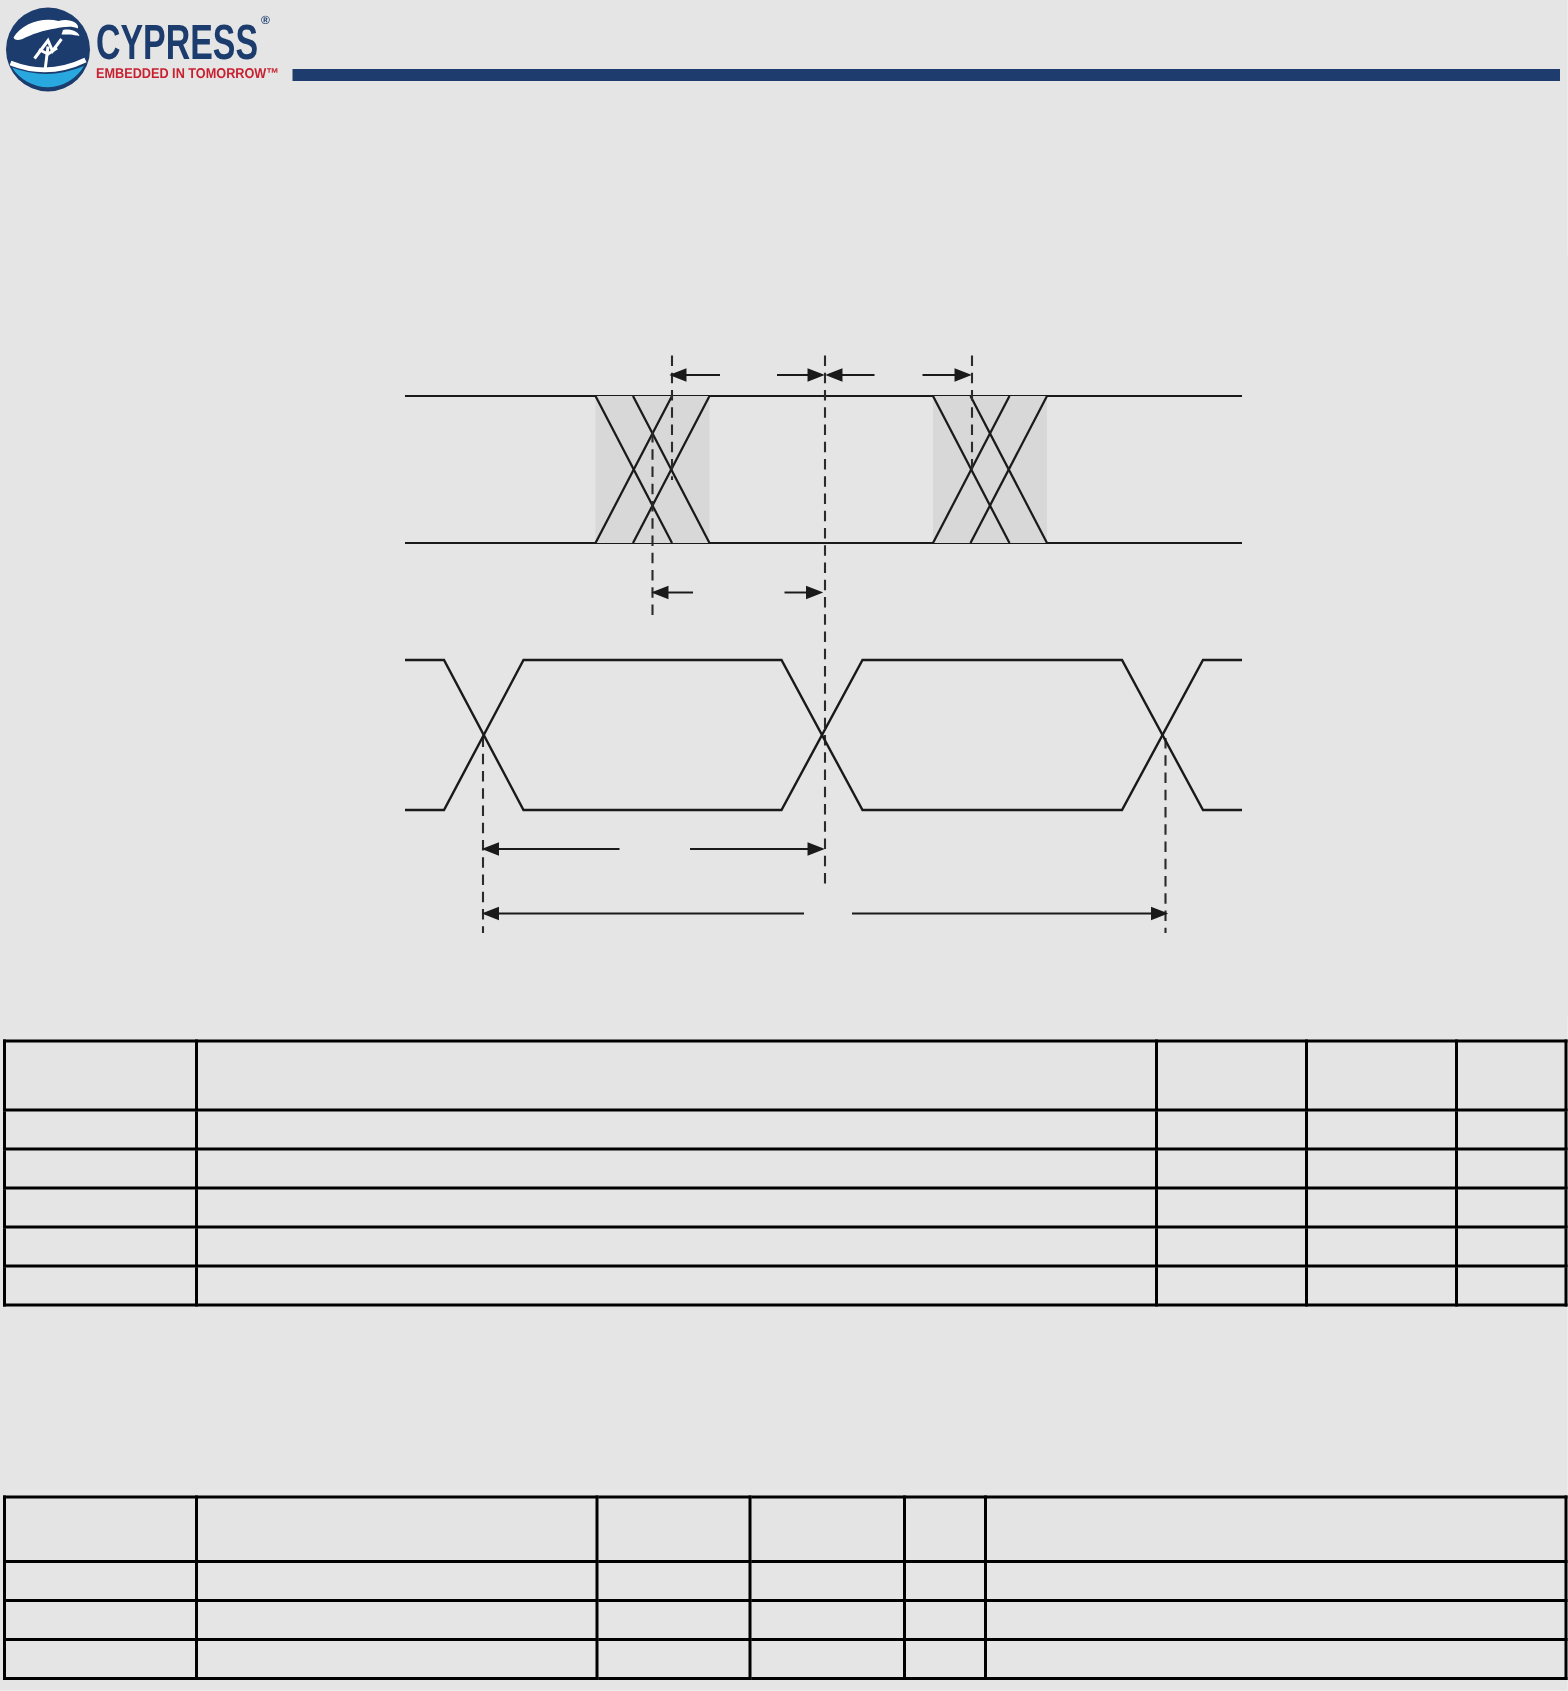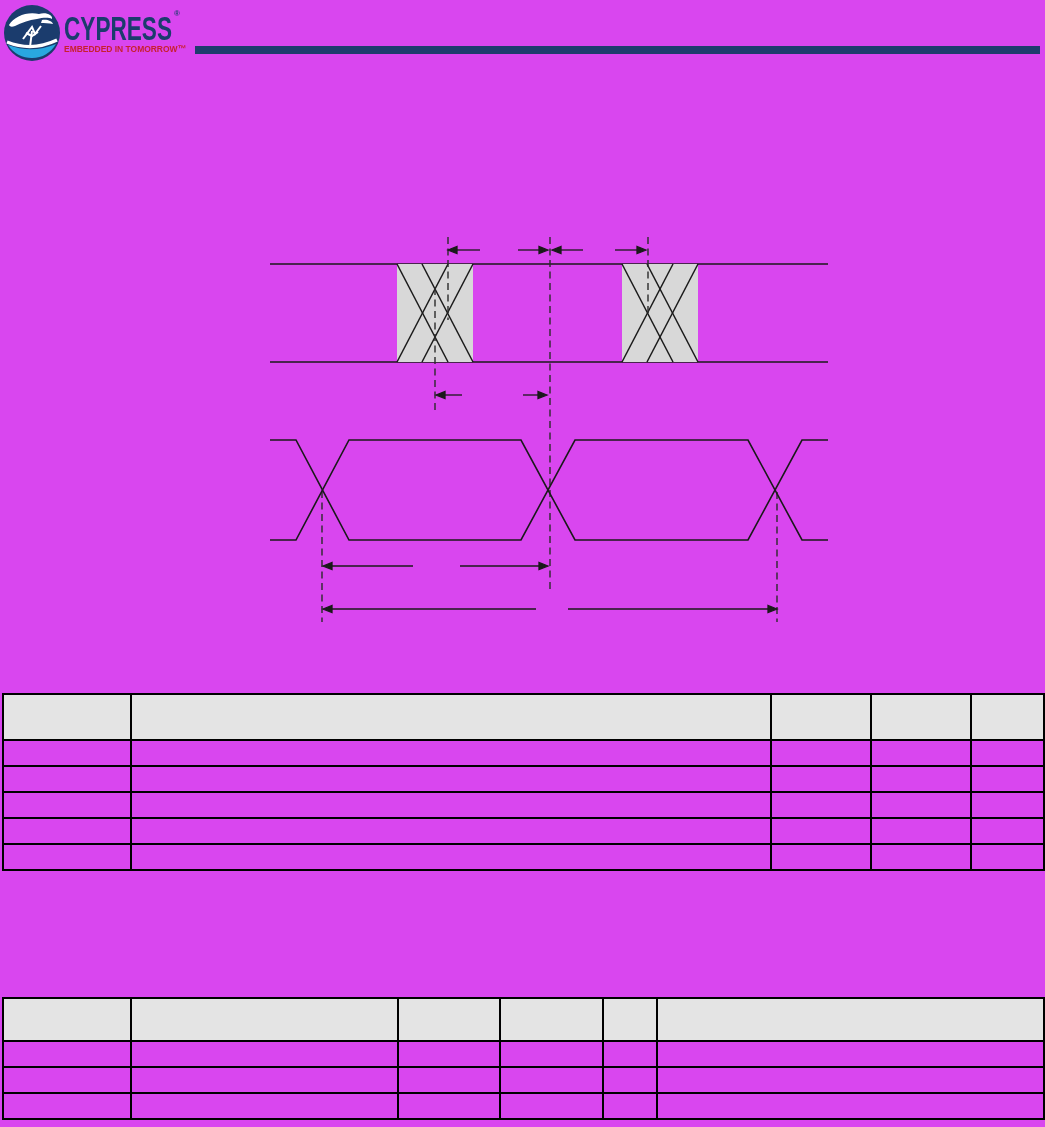--- a/index.html
+++ b/index.html
@@ -7,21 +7,21 @@
   body {
     font-family: "Liberation Sans", sans-serif;
     background: #ffffff;
     position: relative;
     overflow: hidden;
   }
   .page {
     position: absolute;
     left: 0; top: 0;
     width: 1045px; height: 1127px;
-    background: #d946ef;
+    background: #e5e5e5;
   }
   .logo-svg {
     position: absolute;
     left: 2px; top: 3px;
     width: 188px; height: 60px;
   }
   .header-rule {
     position: absolute;
     left: 195px; top: 46px;
     width: 845px; height: 8px;

